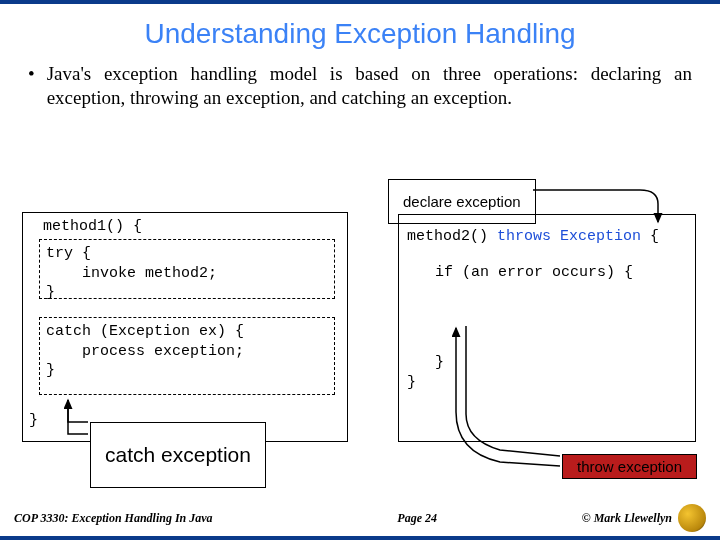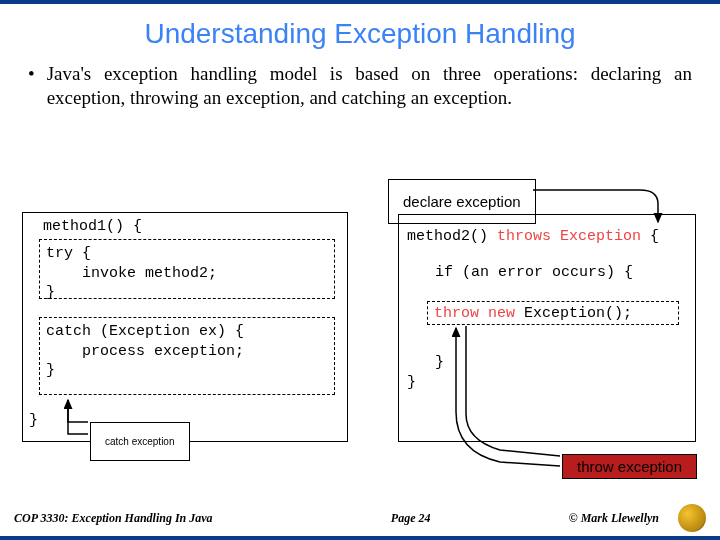--- a/index.html
+++ b/index.html
@@ -77,27 +77,27 @@
   .m2-head { position: absolute; left: 8px; top: 12px; }
   .m2-if { position: absolute; left: 36px; top: 48px; }
   .throw-block {
     position: absolute; left: 28px; top: 86px;
     width: 252px; height: 24px;
     border: 1.5px dashed #000;
     padding: 2px 6px;
   }
   .m2-closebrace1 { position: absolute; left: 36px; top: 138px; }
   .m2-closebrace2 { position: absolute; left: 8px; top: 158px; }
-  .kw { color: #ef4444; }
+  .kw { color: #1d4ed8; }
   .catch-label {
     position: absolute; left: 90px; top: 418px;
     border: 1.5px solid #000;
-    padding: 13px 14px;
+    padding: 20px 14px;
     font-family: Arial, sans-serif;
-    font-size: 10px;
+    font-size: 21px;
     background: #fff;
   }
   .throw-label {
     position: absolute; left: 562px; top: 450px;
     border: 1.5px solid #000;
     padding: 3px 14px;
     font-family: Arial, sans-serif;
     font-size: 15px;
     background: #b91c1c;
   }
@@ -108,21 +108,21 @@
     display: flex;
     align-items: center;
     font-style: italic;
     font-weight: bold;
     font-size: 12px;
     padding: 0 14px;
     margin-top: 28px;
   }
   .footer .left { flex: 0 0 auto; }
   .footer .mid { flex: 1 1 auto; text-align: center; margin-left: 40px; }
-  .footer .right { flex: 0 0 auto; display: flex; align-items: center; gap: 19px; justify-content: space-between; }
+  .footer .right { flex: 0 0 auto; display: flex; align-items: center; gap: 6px; justify-content: space-between; }
   .logo {
     width: 28px; height: 28px;
     border-radius: 50%;
     background: radial-gradient(circle at 35% 35%, #f4c430 0%, #b8860b 70%, #000 100%);
     display: inline-block;
   }
   svg.arrows { position: absolute; left: 0; top: 0; pointer-events: none; }
 </style>
 </head>
 <body>
@@ -145,21 +145,20 @@
 <span>}</span></div>
     <div class="catch-block code"><span>catch (Exception ex) {</span>
 <span>    process exception;</span>
 <span>}</span></div>
     <div class="code m1-close">}</div>
   </div>
 
   <div class="method2-box">
     <div class="code m2-head"><span>method2() </span><span class="kw">throws Exception</span><span> {</span></div>
     <div class="code m2-if">if (an error occurs) {</div>
-    <div class="throw-block code"><span class="kw">throw new</span><span> Exception();</span></div>
     <div class="code m2-closebrace1">}</div>
     <div class="code m2-closebrace2">}</div>
   </div>
 
   <div class="catch-label">catch exception</div>
   <div class="throw-label">throw exception</div>
 
   <svg class="arrows" width="720" height="540">
     <defs>
       <marker id="ah" markerWidth="8" markerHeight="8" refX="6" refY="3" orient="auto">

